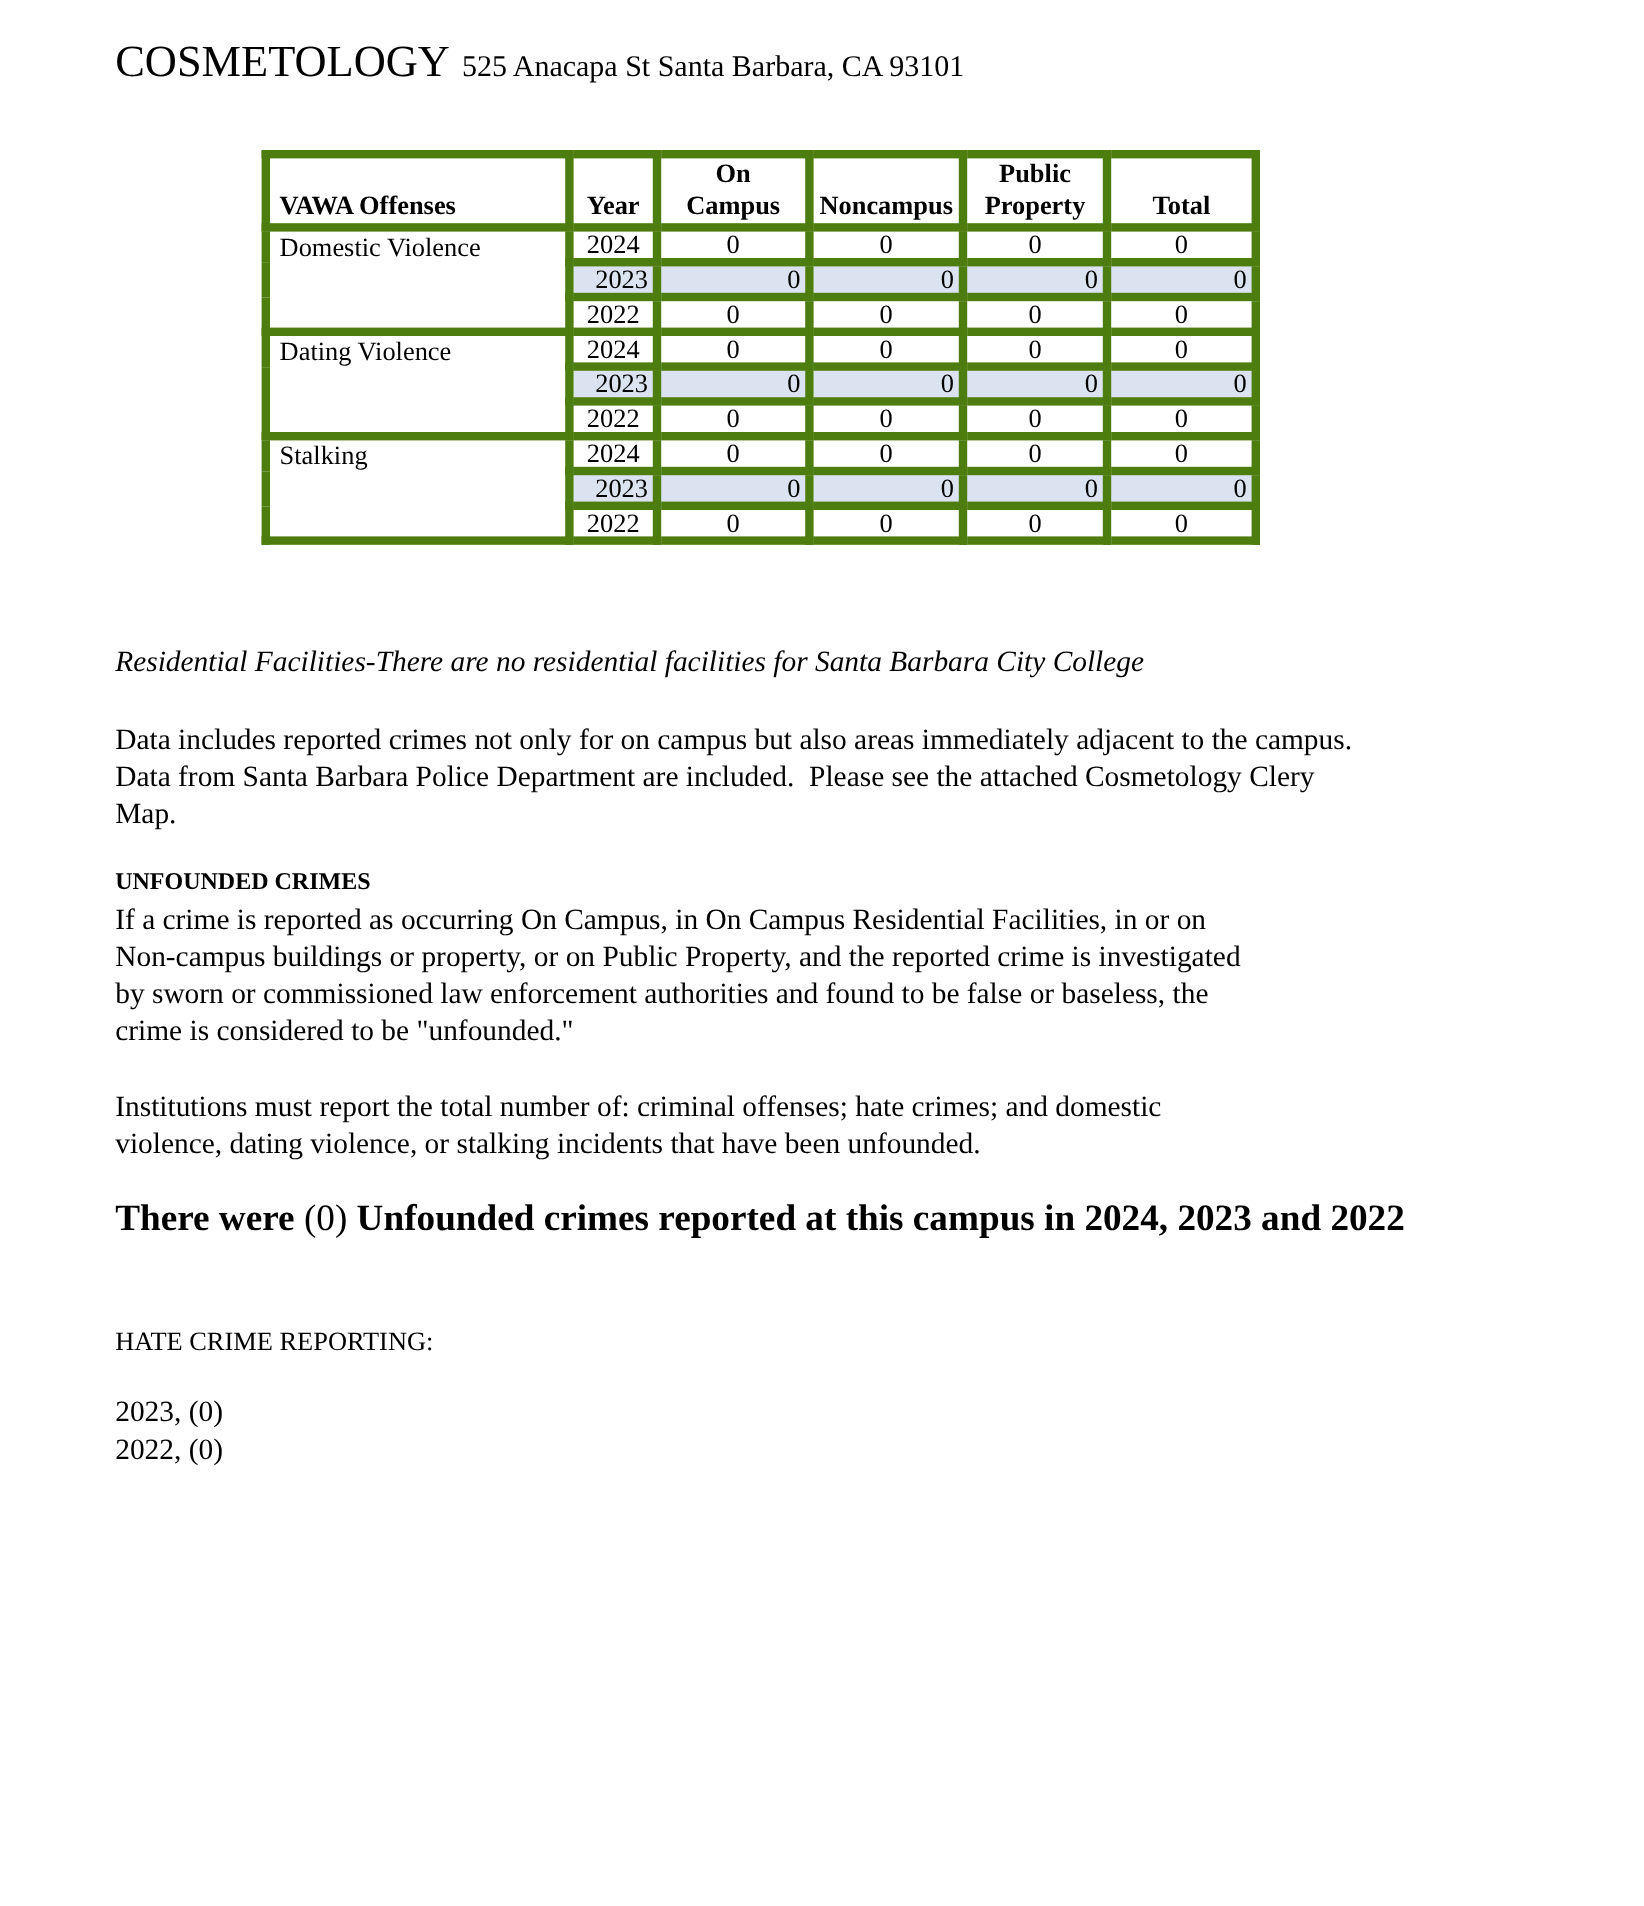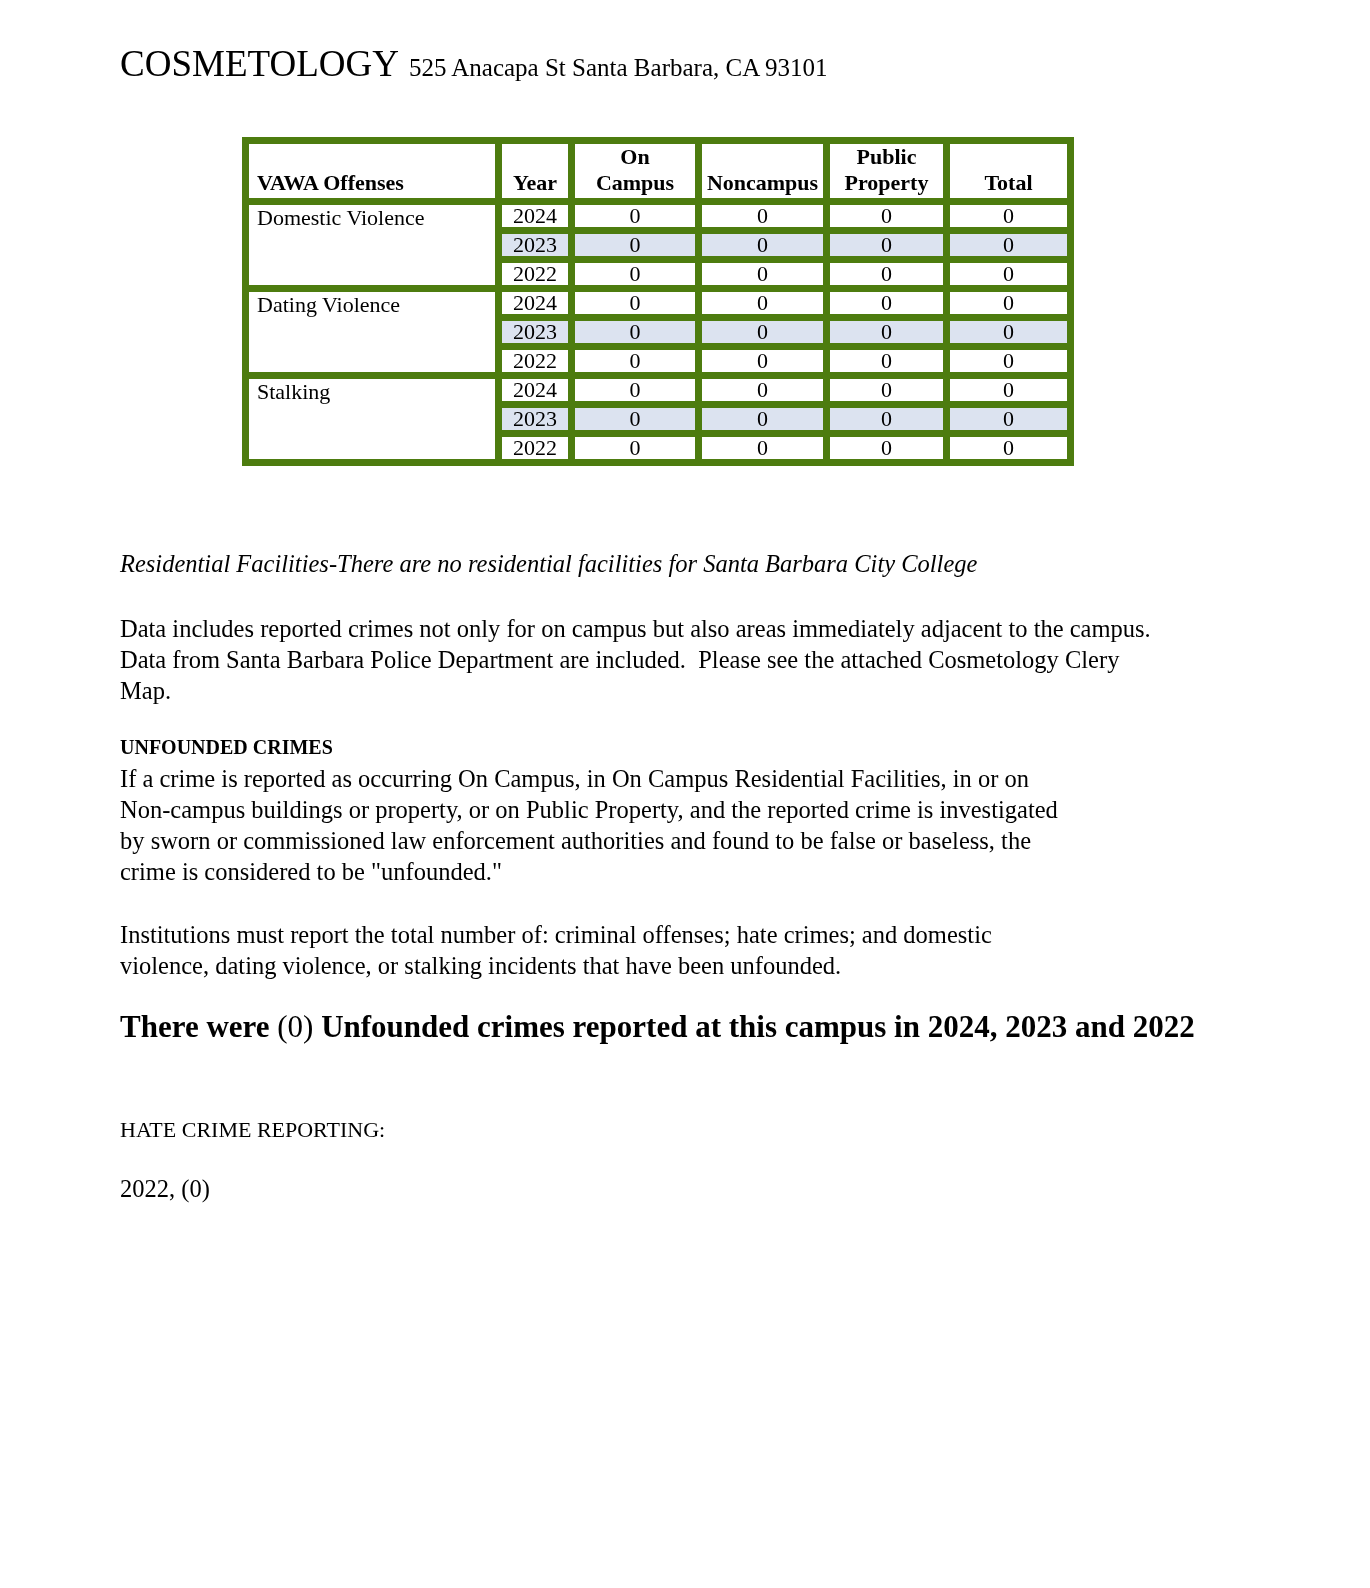--- a/index.html
+++ b/index.html
@@ -8,23 +8,22 @@
     background: #ffffff;
   }
   .page {
     position: relative;
     width: 1370px;
     height: 1276px;
     background: #ffffff;
     font-family: "Liberation Serif", "DejaVu Serif", serif;
     color: #000000;
     box-sizing: border-box;
-    padding: 28px 165px 0 120px;
+    padding: 28px 165px 0 96px;
     overflow: hidden;
-    margin-top: 12px;
   }
   
   .doc-header {
     line-height: 48px;
     white-space: nowrap;
   }
   .doc-title {
     font-size: 37px;
     letter-spacing: 0px;
   }
@@ -67,20 +66,21 @@
   }
   .vawa-table td.offense-cell {
     text-align: left;
     vertical-align: top;
     padding-left: 8px;
     padding-top: 2px;
     background: #ffffff;
   }
   .vawa-table tr.shaded td.data-cell {
     background: #dce3f0;
+    text-align: right;
   }
   
   .para {
     font-size: 24.5px;
     line-height: 31px;
     white-space: pre-wrap;
   }
   .p-data-note   { margin-top: 34px; }
   .p-residential { margin-top: 82px; font-style: italic; }
   .h-unfounded   { margin-top: 26px; font-size: 20px; font-weight: bold; line-height: 31px; }
@@ -208,16 +208,17 @@
 crime is considered to be "unfounded."</div>
 
   <div class="para p-institutions">Institutions must report the total number of: criminal offenses; hate crimes; and domestic
 violence, dating violence, or stalking incidents that have been unfounded.</div>
 
   <div class="p-statement"><span>There were </span><span class="nonbold">(0)</span><span> Unfounded crimes reported at this campus in 2024, 2023 and 2022</span></div>
 
   <div class="h-hate">HATE CRIME REPORTING:</div>
 
   <div class="hate-entries">
+    <div>2023, (0)</div>
     <div>2022, (0)</div>
   </div>
 
 </div>
 
 </body></html>

